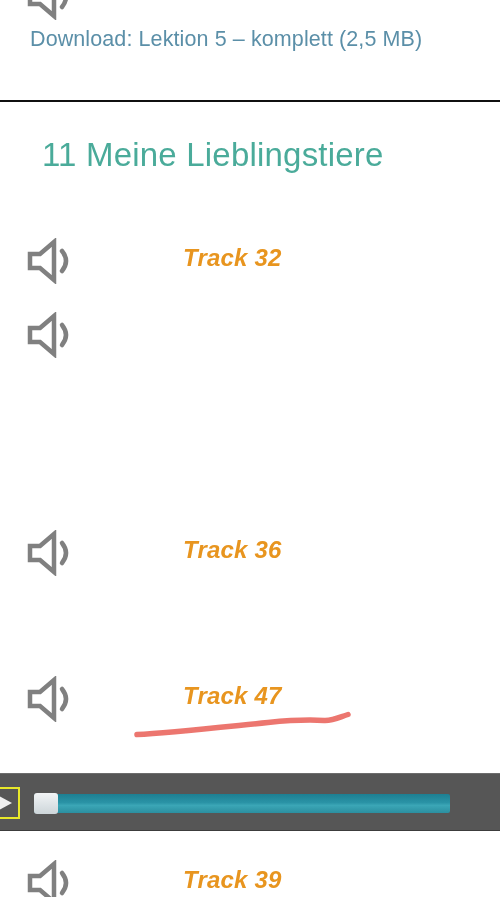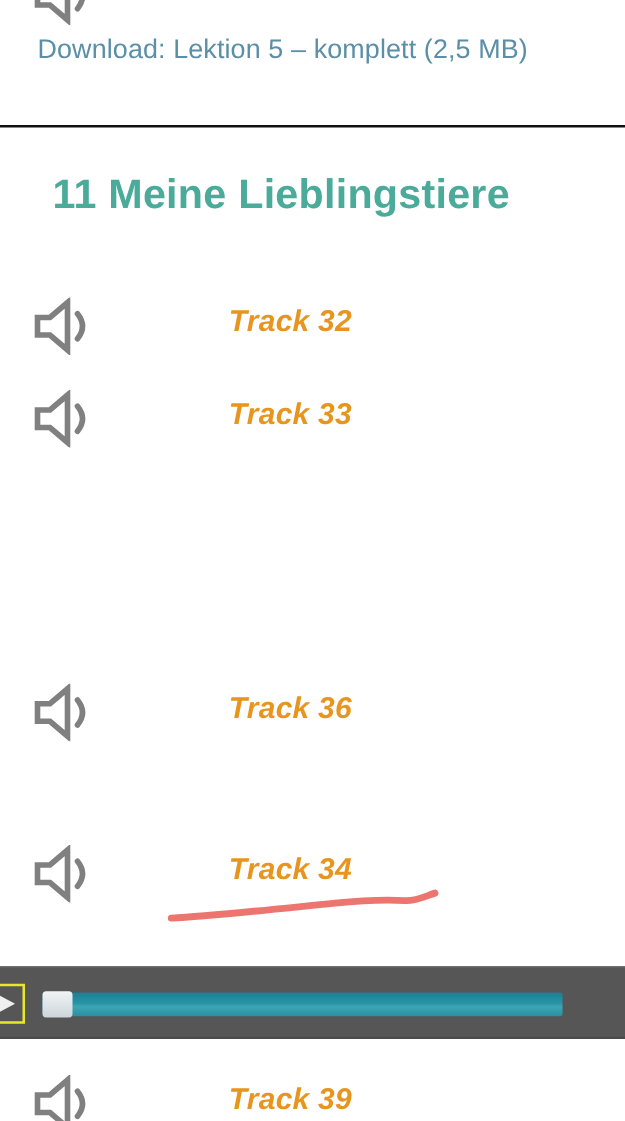--- a/index.html
+++ b/index.html
@@ -62,21 +62,21 @@
     height: 2px;
     background: #101010;
   }
 
   
   .heading {
     position: absolute;
     left: 42px;
     top: 136px;
     font-size: 33px;
-    font-weight: 700;
+    font-weight: 400;
     color: #4aab9a;
     letter-spacing: 0.2px;
     white-space: nowrap;
     margin: 0;
   }
 
   
   .track-list {
     position: absolute;
     left: 0;
@@ -235,44 +235,43 @@
       <span class="track-label">Track 32</span>
     </div>
 
     <div class="track-row" style="top:312px">
       <span class="icon-wrap">
         <svg class="spk" width="52" height="46" viewBox="0 0 52 46" aria-hidden="true">
           <path d="M4 16 H14 L28 4 V42 L14 30 H4 Z" fill="none" stroke="#808080" stroke-width="4.5" stroke-linejoin="miter"></path>
           <path d="M36 13 Q44 23 36 33" fill="none" stroke="#808080" stroke-width="4.5" stroke-linecap="round"></path>
         </svg>
       </span>
-      <span class="track-label">Track 33</span>
-    </div>
-
-
-
-    <div class="track-row" style="top:547px">
+    </div>
+
+
+
+    <div class="track-row" style="top:530px">
       <span class="icon-wrap">
         <svg class="spk" width="52" height="46" viewBox="0 0 52 46" aria-hidden="true">
           <path d="M4 16 H14 L28 4 V42 L14 30 H4 Z" fill="none" stroke="#808080" stroke-width="4.5" stroke-linejoin="miter"></path>
           <path d="M36 13 Q44 23 36 33" fill="none" stroke="#808080" stroke-width="4.5" stroke-linecap="round"></path>
         </svg>
       </span>
       <span class="track-label">Track 36</span>
     </div>
 
 
     <div class="track-row" style="top:676px">
       <span class="icon-wrap">
         <svg class="spk" width="52" height="46" viewBox="0 0 52 46" aria-hidden="true">
           <path d="M4 16 H14 L28 4 V42 L14 30 H4 Z" fill="none" stroke="#808080" stroke-width="4.5" stroke-linejoin="miter"></path>
           <path d="M36 13 Q44 23 36 33" fill="none" stroke="#808080" stroke-width="4.5" stroke-linecap="round"></path>
         </svg>
       </span>
-      <span class="track-label">Track 34</span>
+      <span class="track-label">Track 47</span>
     </div>
 
   </div>
 
   <svg class="scribble" viewBox="0 0 240 48" aria-hidden="true">
     <path d="M9 34.5 C 40 33, 90 27.5, 140 22.5 C 165 20, 180 19.5, 196 20.5 C 205 21, 212 17, 220 14.5" fill="none" stroke="#ea6a63" stroke-width="5.5" stroke-linecap="round" stroke-linejoin="round" opacity="0.92"></path>
   </svg>
 
   <div class="audio-player">
     <button class="play-button">

